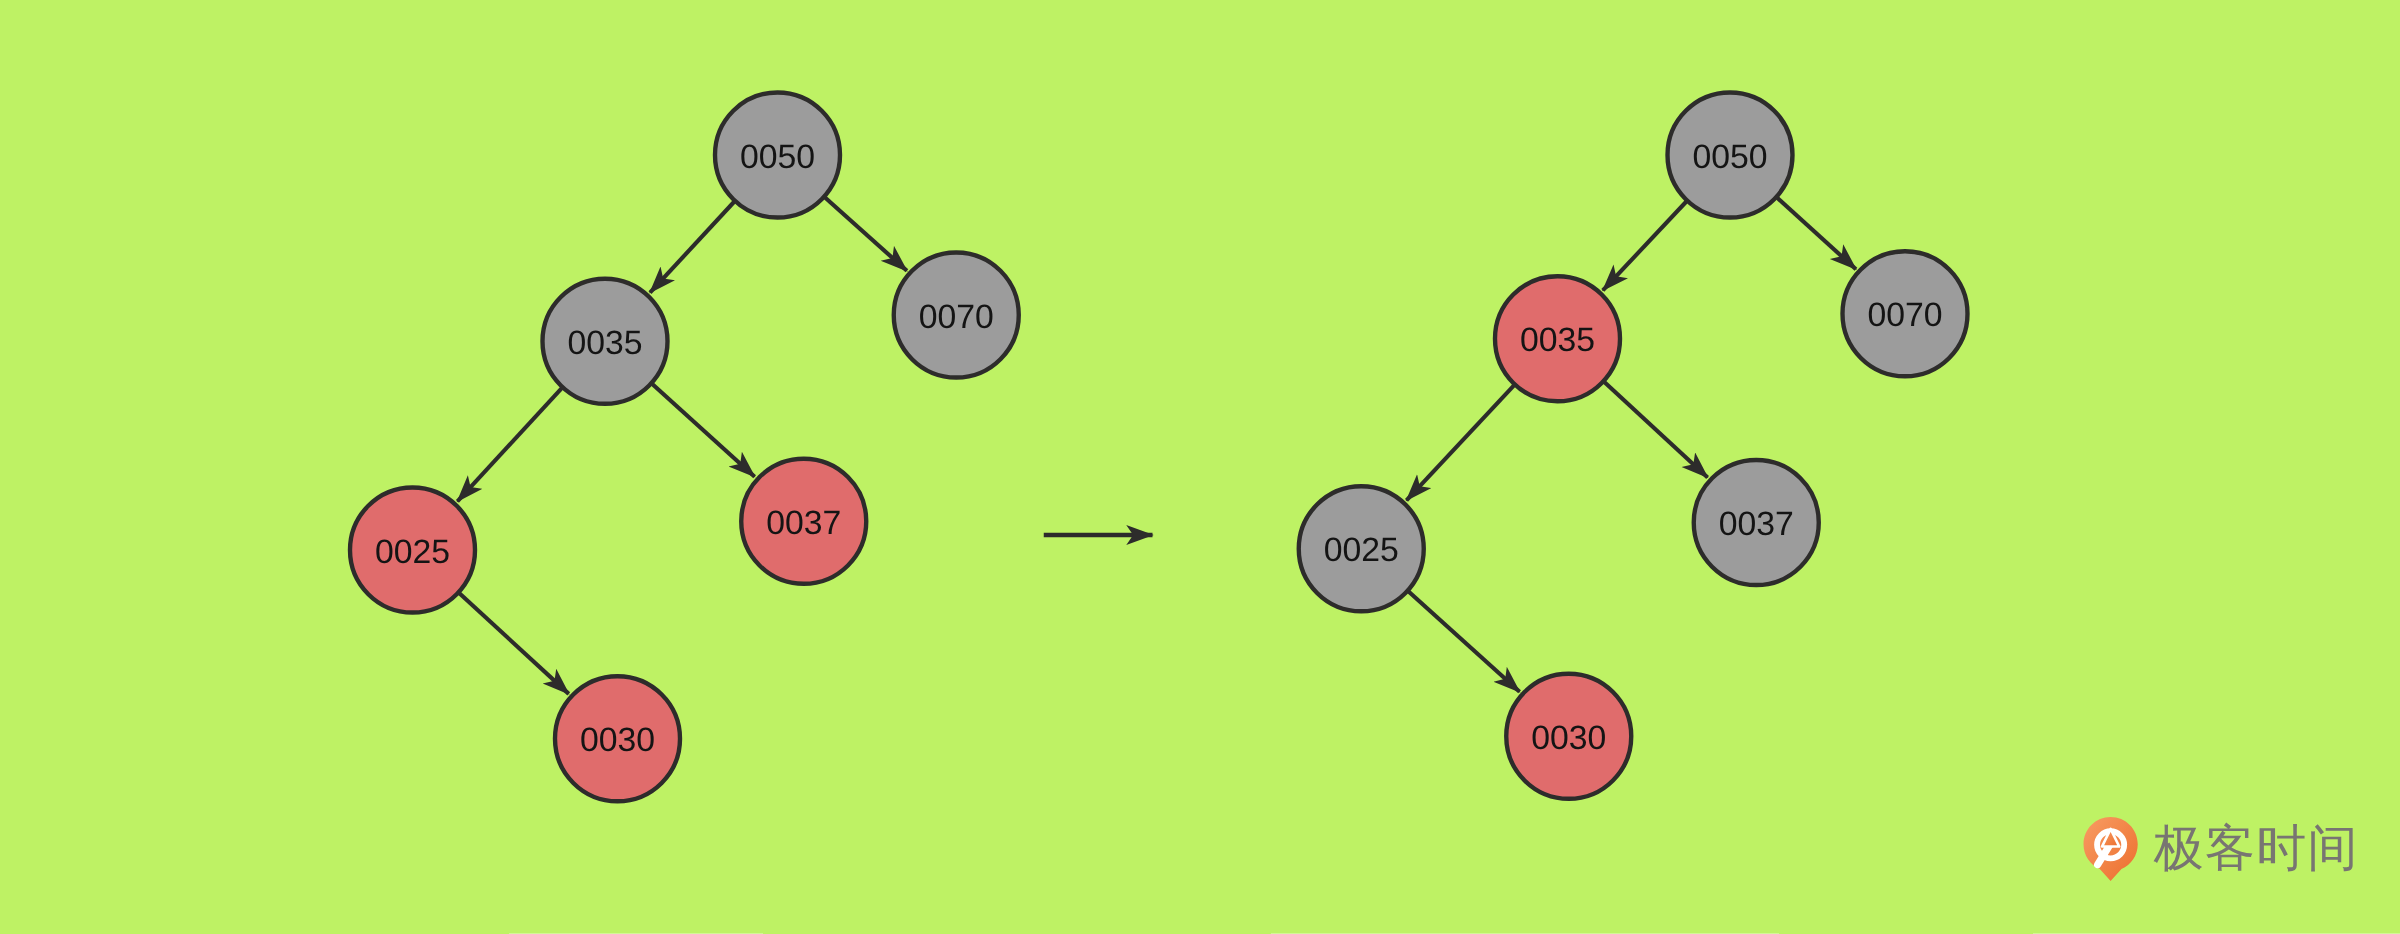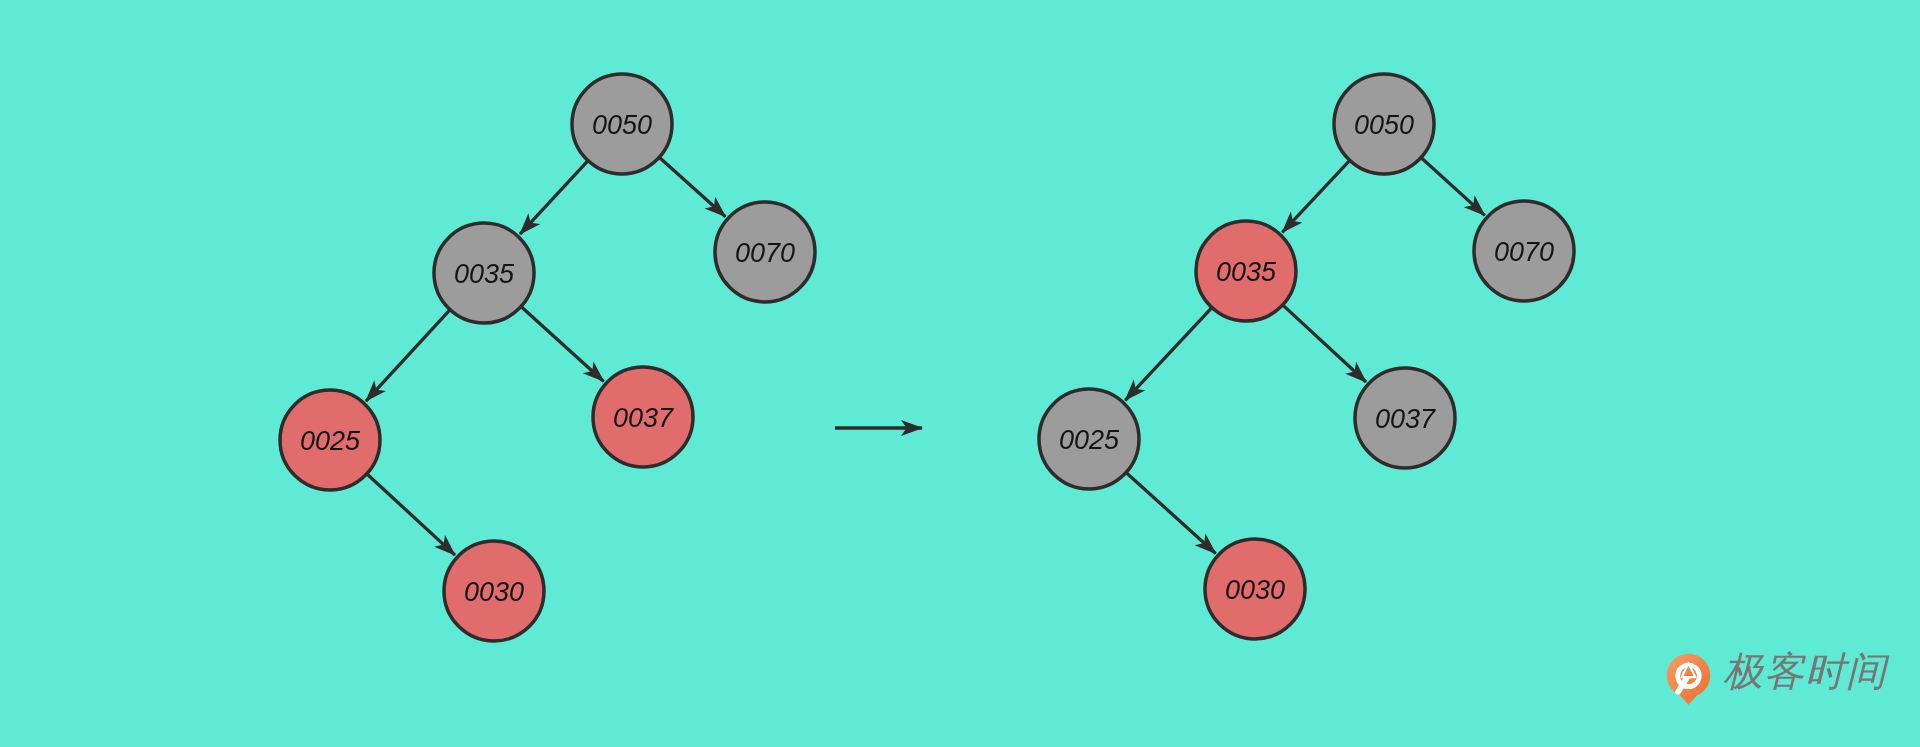--- a/index.html
+++ b/index.html
@@ -20,36 +20,37 @@
   .node-label {
     font-family: "Liberation Sans", sans-serif;
     font-size: 27px;
     fill: #141414;
   }
   .logo {
     position: absolute;
     right: 33px;
     bottom: 40px;
     display: flex;
+    align-items: center;
     gap: 11px;
   }
   .logo-icon { width: 47px; height: 56px; display: block; }
   .logo-text {
     font-size: 40px;
     line-height: 1;
     color: #787572;
     font-weight: 500;
     letter-spacing: 1px;
     font-family: "Liberation Sans", "DejaVu Sans", sans-serif;
   }
 </style>
 </head>
 <body>
 
-<div class="stage" style="background: #5eead4; font-style: italic;">
+<div class="stage" style="background: #bef264;">
 
   <svg id="tree-svg" viewBox="0 0 1920 747">
       <defs>
         <marker id="arrowhead" markerUnits="userSpaceOnUse" markerWidth="26" markerHeight="20" refX="21" refY="8" orient="auto">
           <path d="M0,0 L22,8 L0,16 L5.5,8 Z" fill="#2D2C2B"></path>
         </marker>
       </defs>
       <g>
         <line x1="587.345183103916" y1="161.417157373308" x2="520.0138293233813" y2="234.1155031218564" stroke="#2D2C2B" stroke-width="3.3" marker-end="url(#arrowhead)"></line>
         <line x1="660.0003561577818" y1="158.0143048125599" x2="725.5094337968151" y2="216.65180088106518" stroke="#2D2C2B" stroke-width="3.3" marker-end="url(#arrowhead)"></line>

